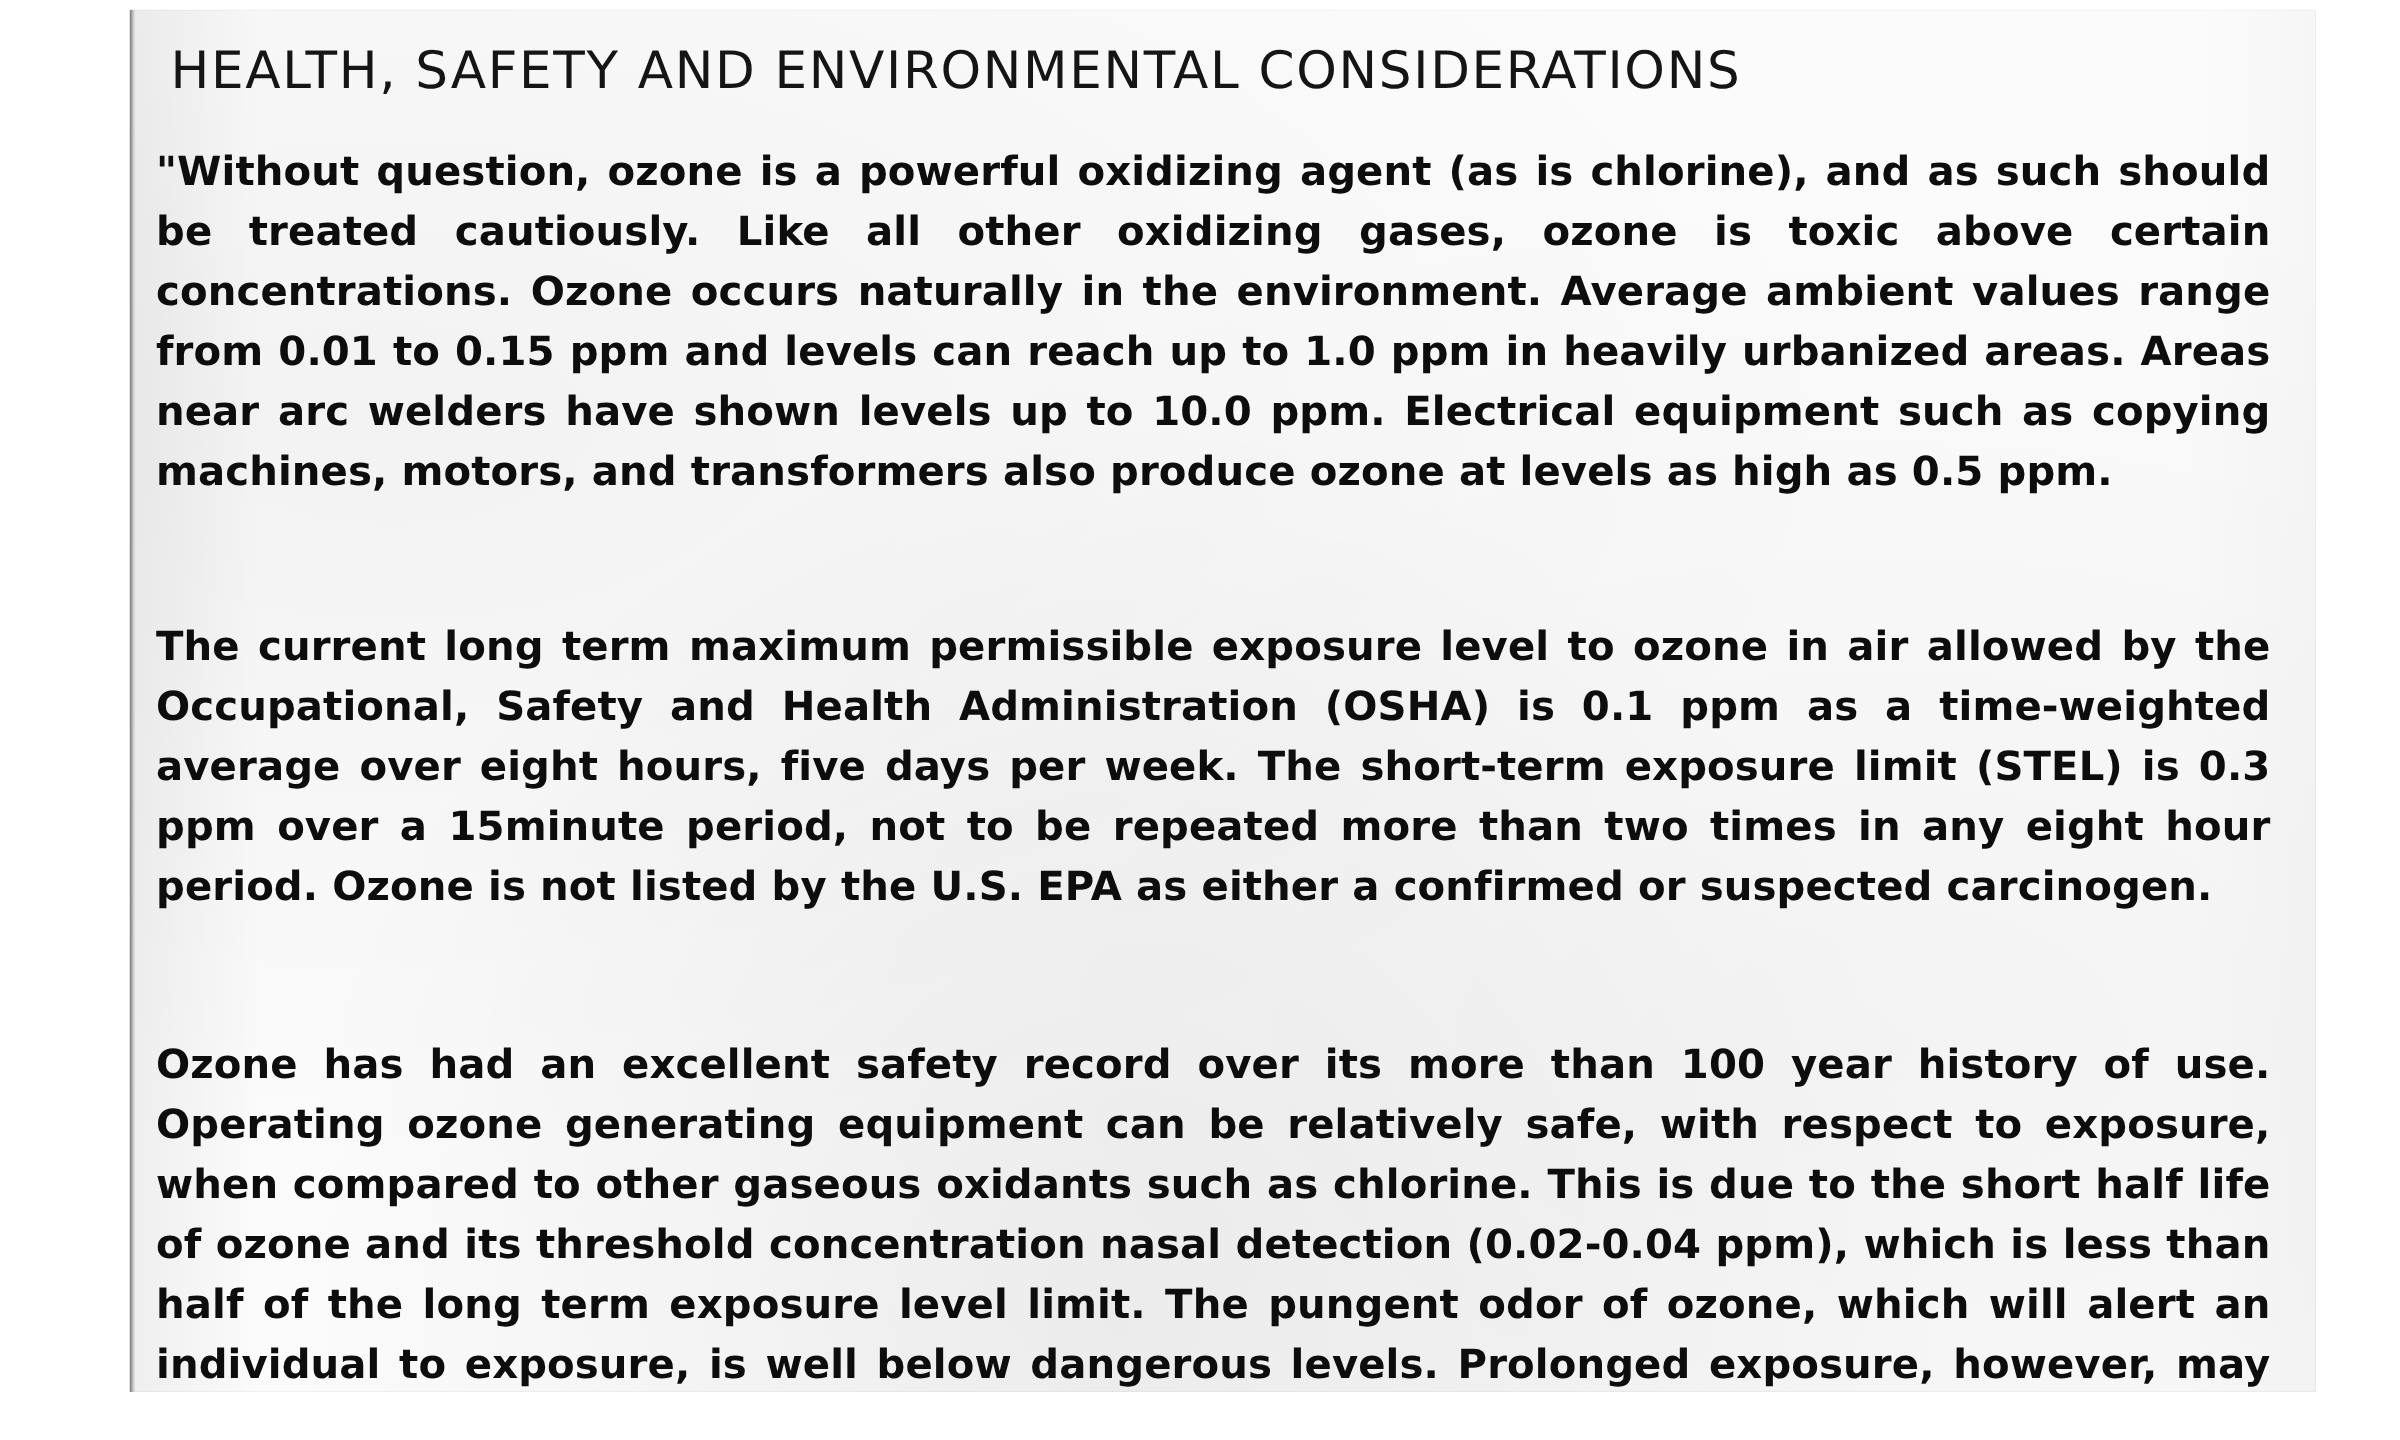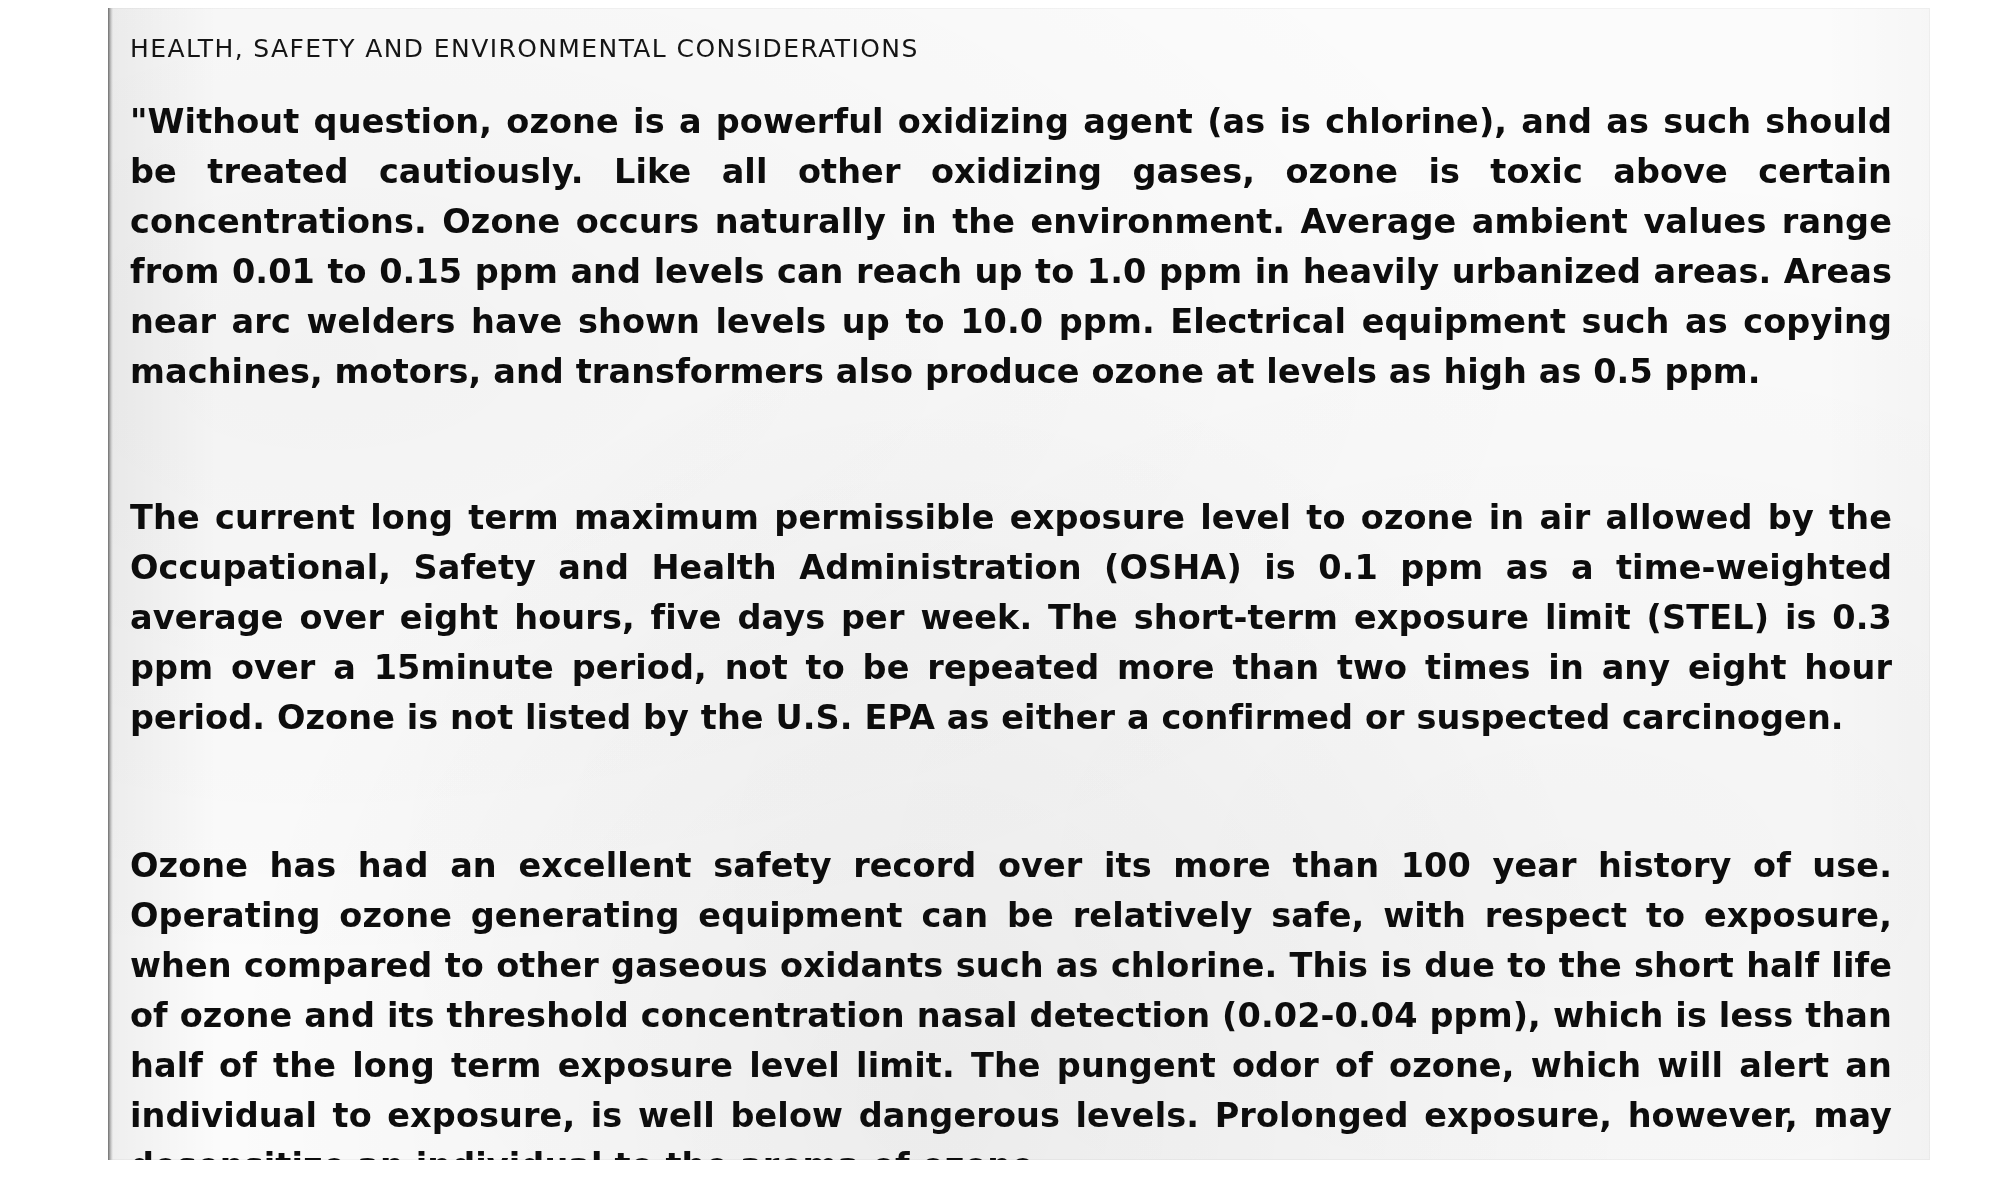--- a/index.html
+++ b/index.html
@@ -50,24 +50,24 @@
 
   #text-body {
     position: absolute;
     left: 22px;
     top: 26px;
     width: 1762px;
   }
 
   .doc-heading {
     font-family: "DejaVu Sans", sans-serif;
-    font-size: 25px;
+    font-size: 43px;
     letter-spacing: 1.4px;
     color: #151515;
-    margin: 0 0 34px 0;
+    margin: 0 0 34px 12px;
     font-weight: 400;
     white-space: nowrap;
   }
 
   .doc-para {
     font-family: "DejaVu Sans", sans-serif;
     font-size: 33.5px;
     line-height: 50px;
     color: #0d0d0d;
     text-align: justify;

